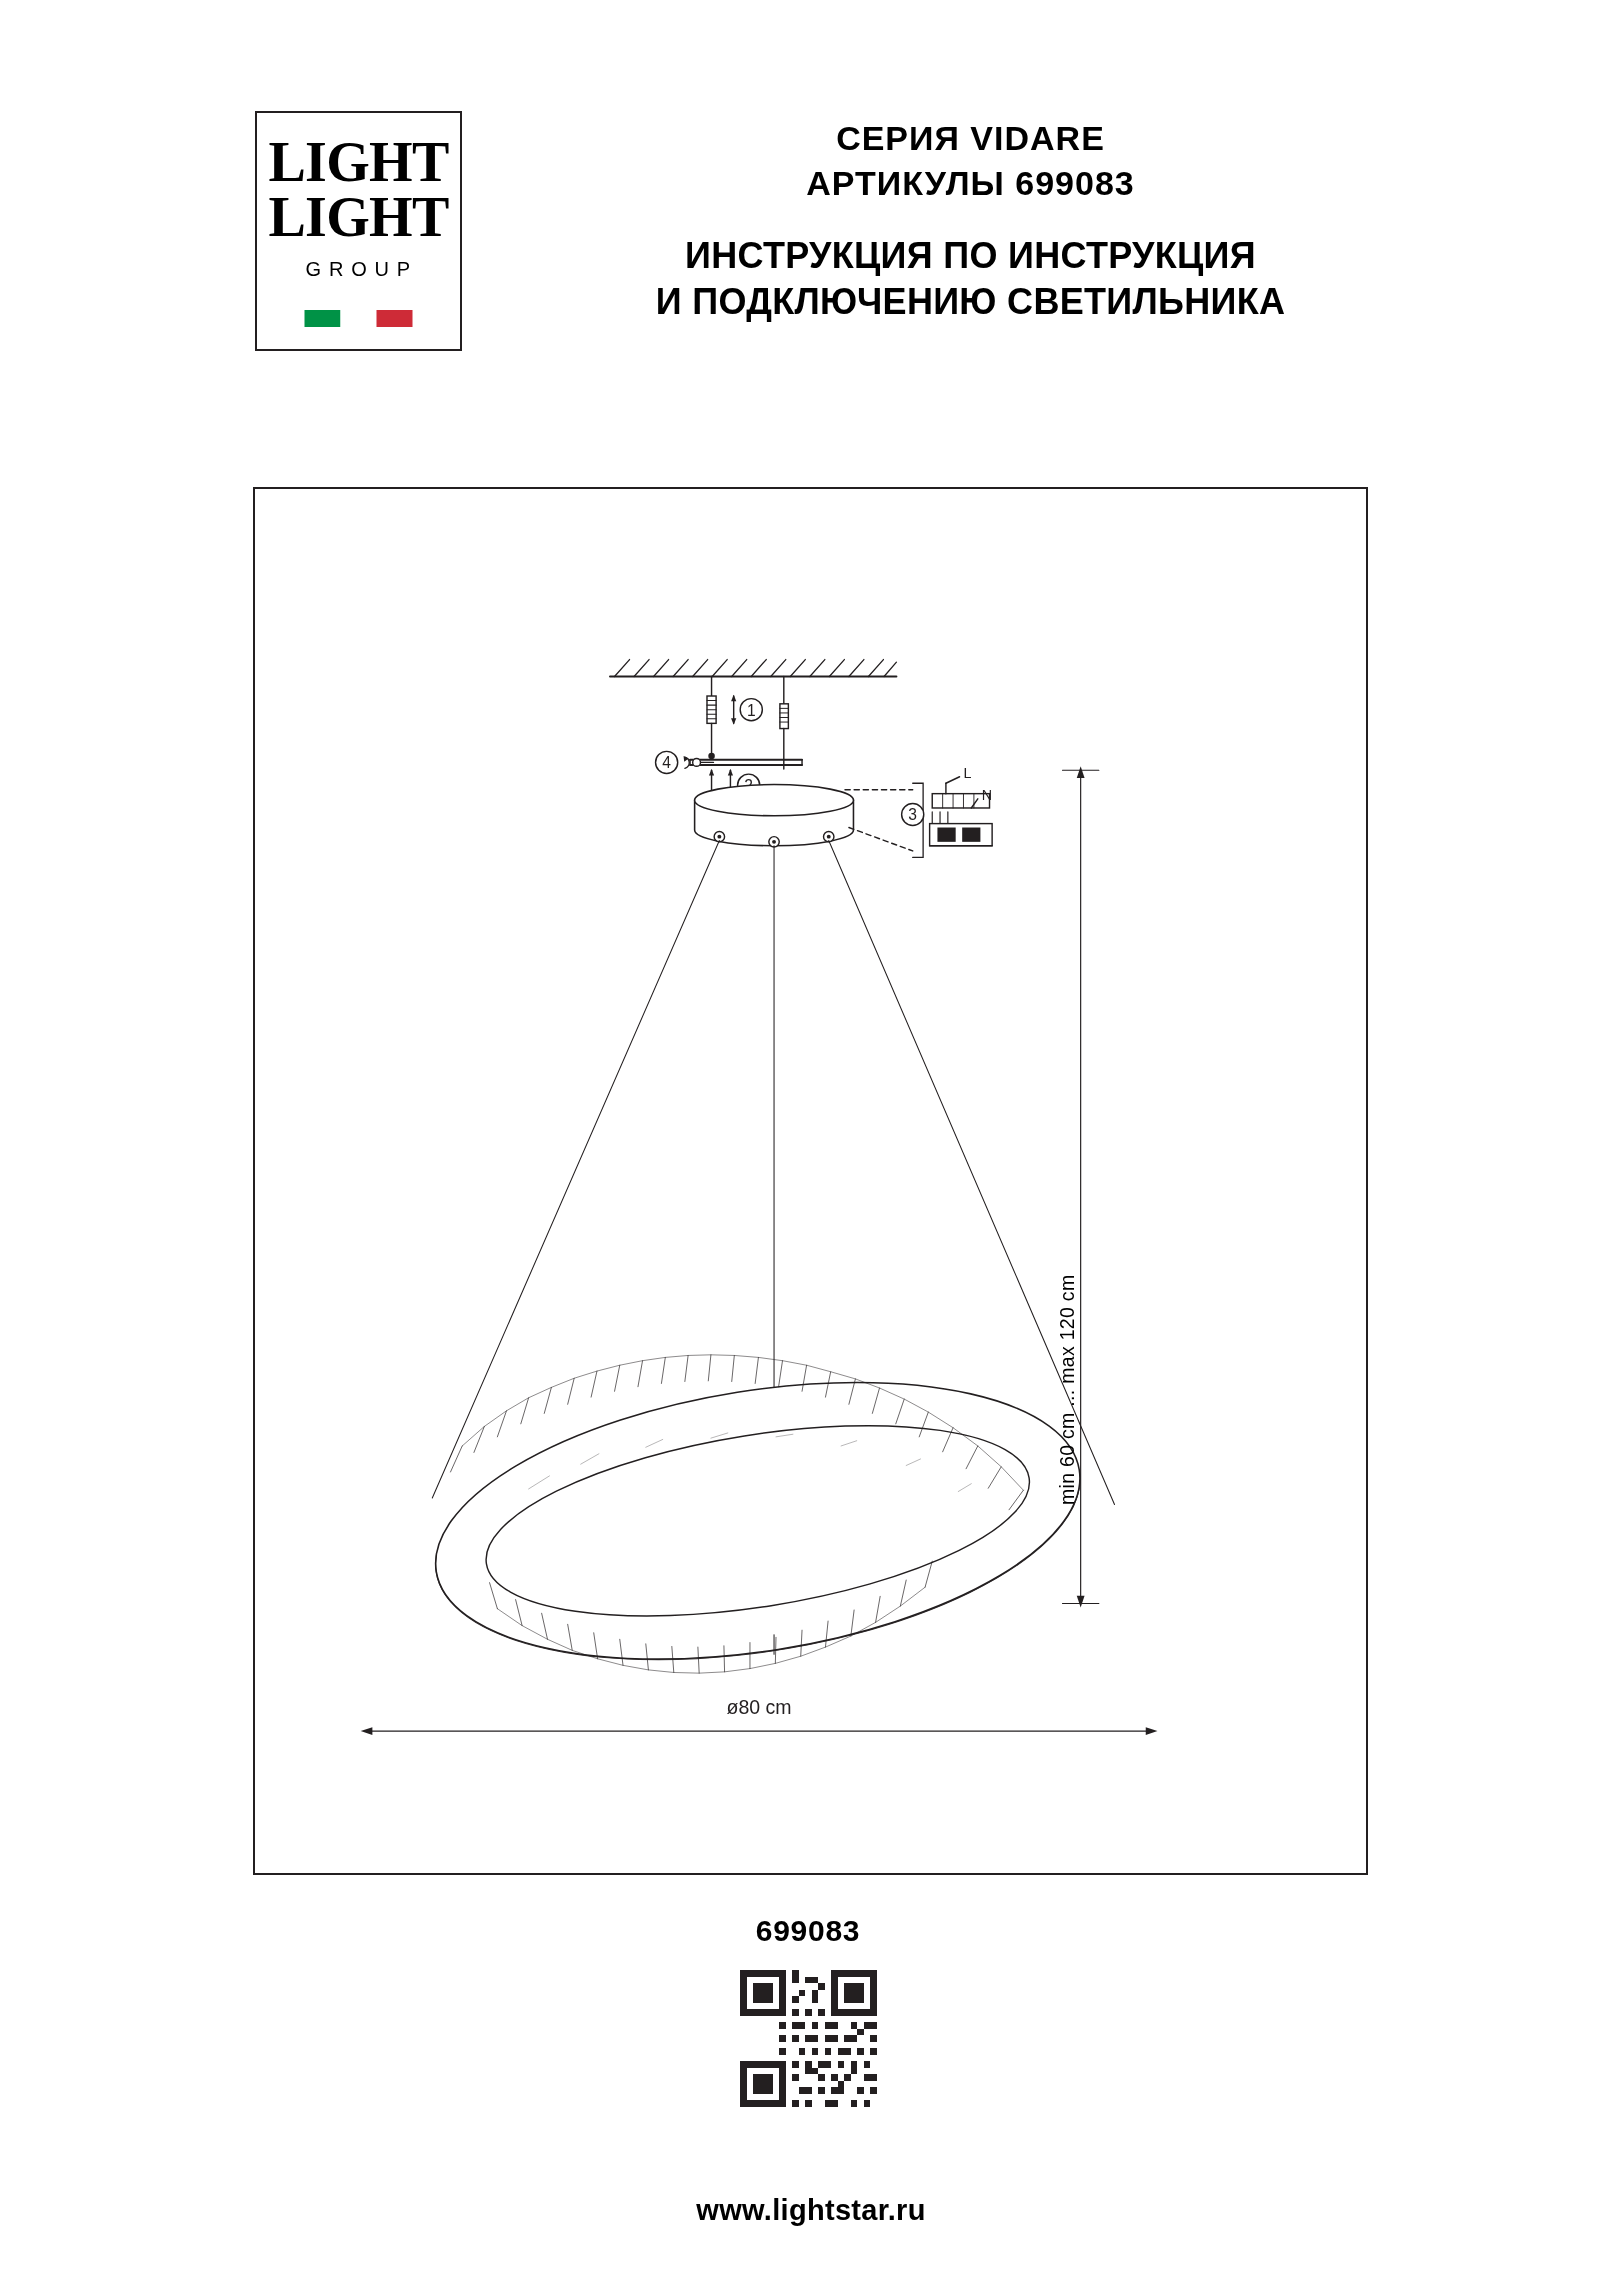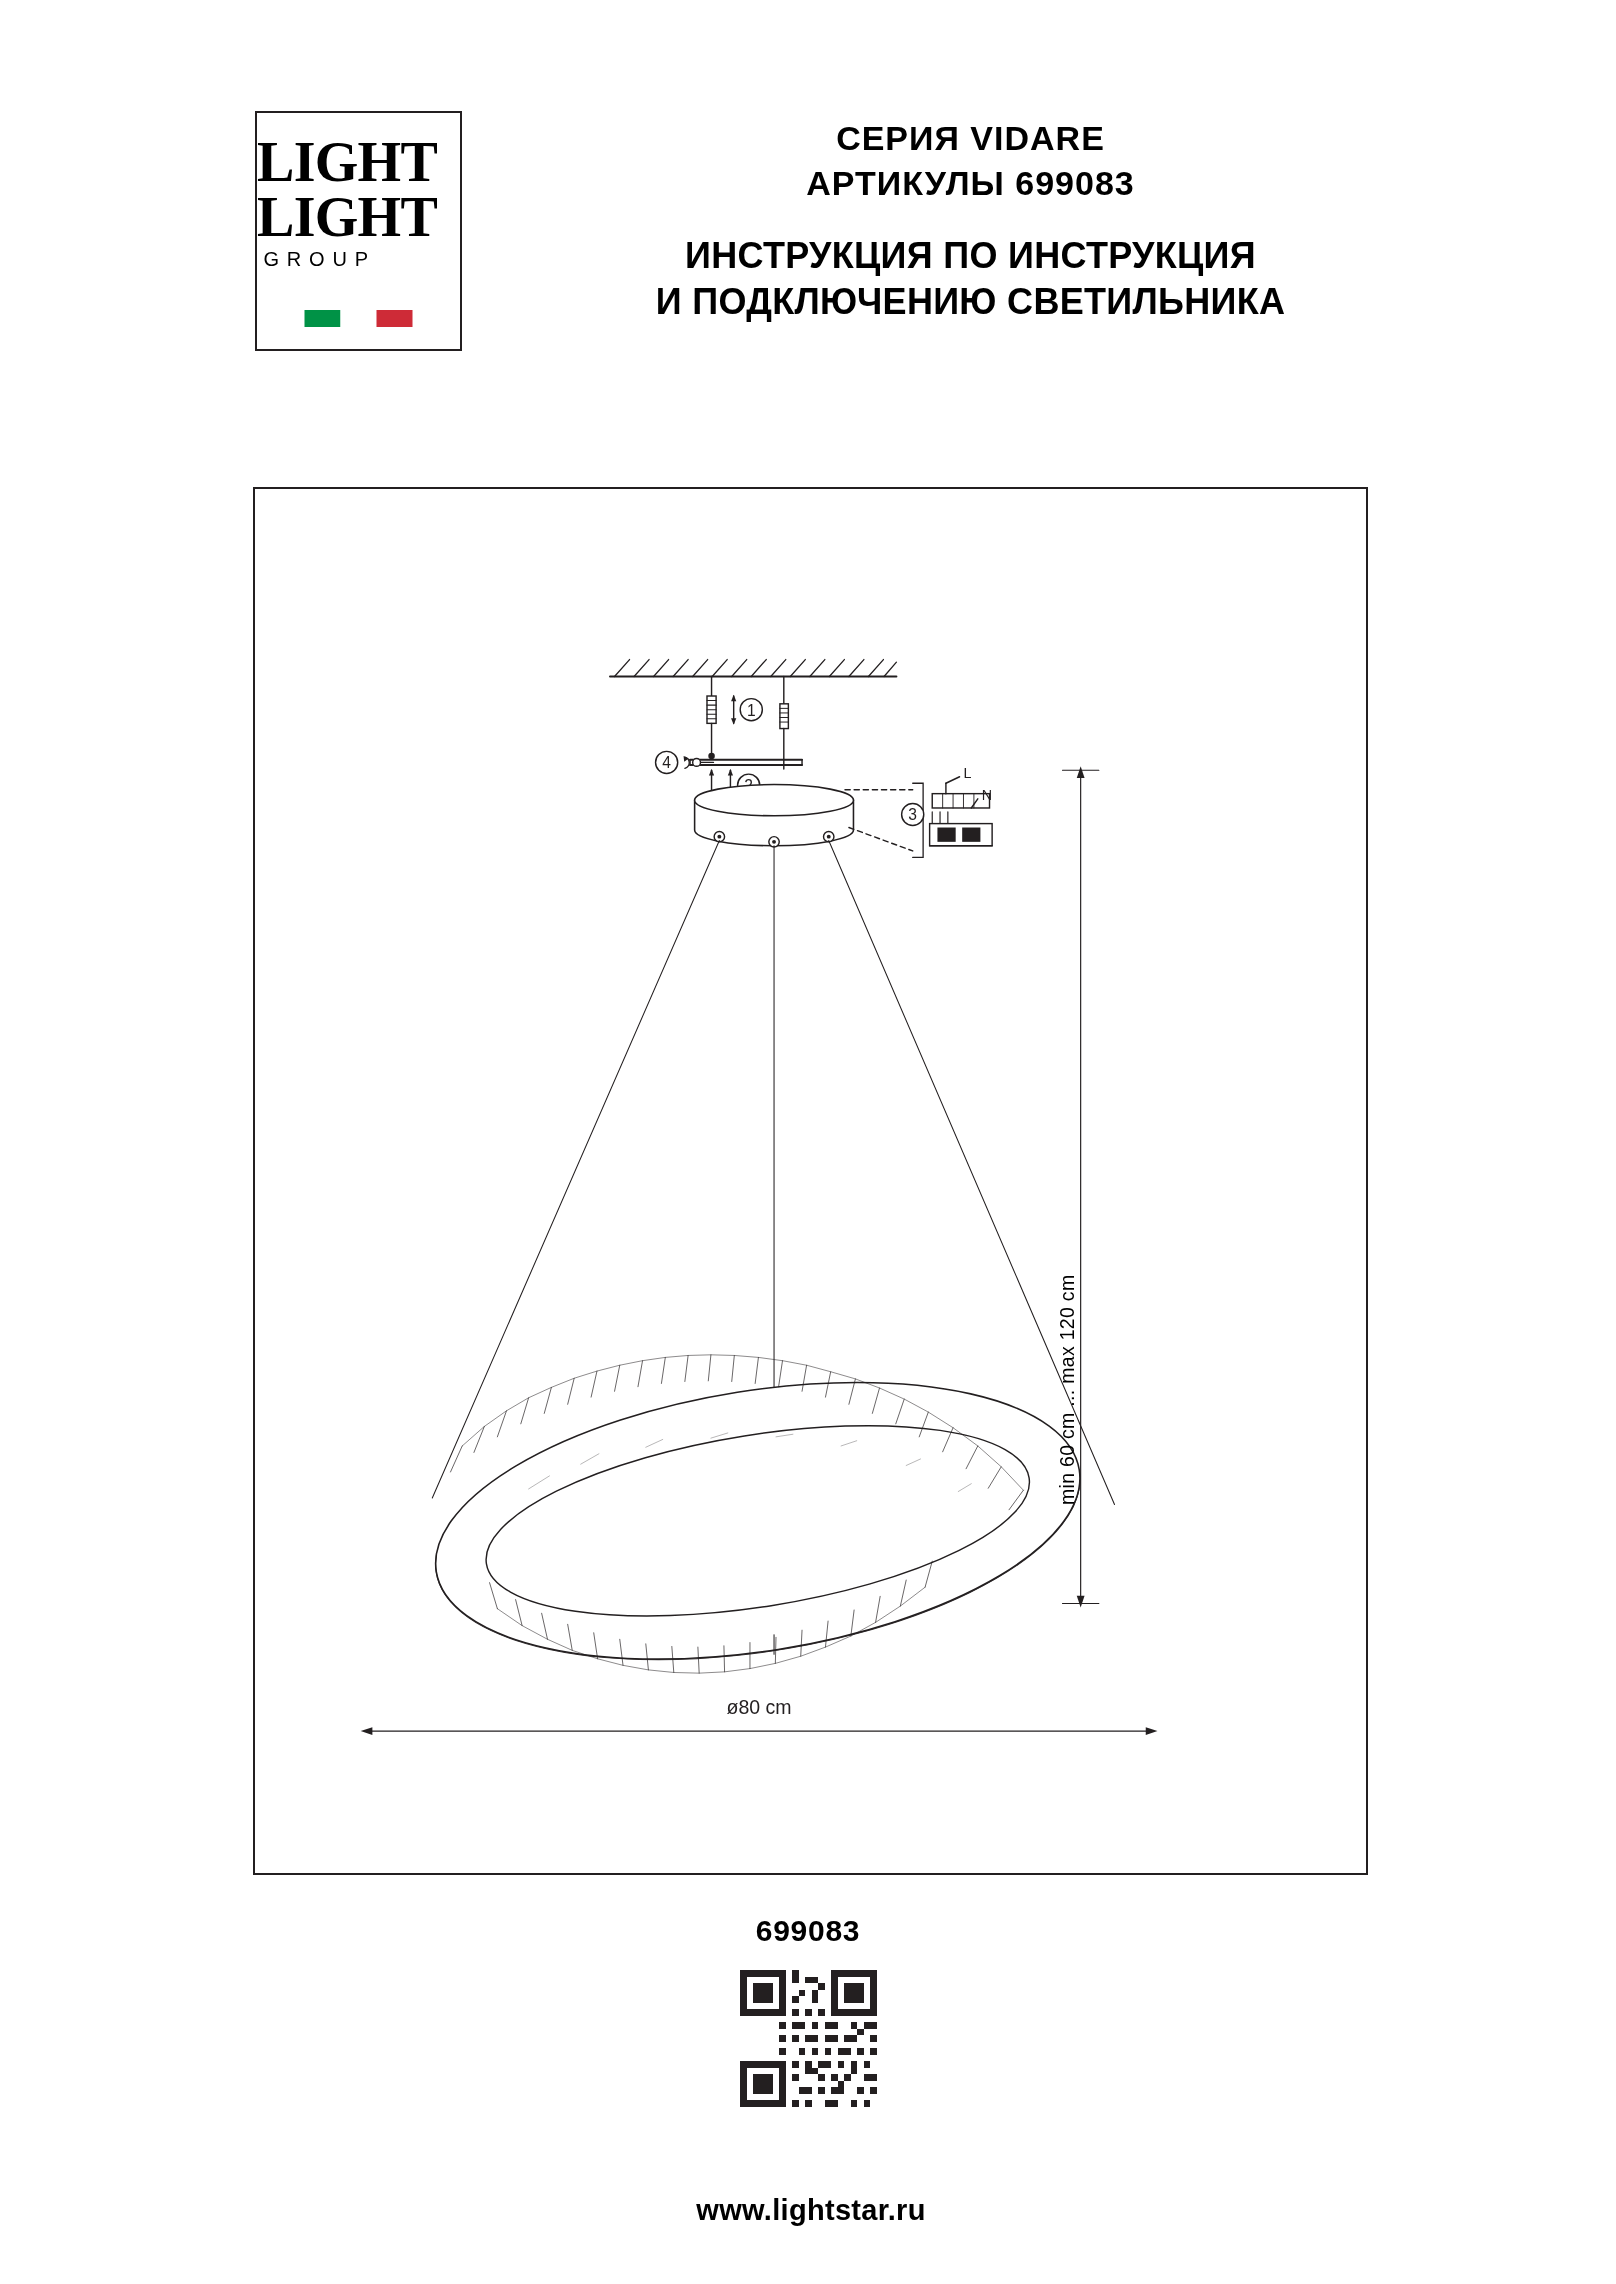--- a/index.html
+++ b/index.html
@@ -30,41 +30,42 @@
     top: 6.5px;
     width: 207px;
     height: 240px;
     border: 2px solid #231f20;
     background: #fff;
   }
   .logo-inner {
     position: absolute;
     left: 0; top: 0; right: 0; bottom: 0;
     padding: 14.3px 0 0 0;
+    text-align: center;
   }
   .logo-light {
     font-family: "Liberation Serif", serif;
     font-weight: bold;
     font-size: 56px;
     line-height: 0.95;
     letter-spacing: -0.7px;
     margin-top: 9px;
   }
   .logo-star {
     font-family: "Liberation Serif", serif;
     font-weight: bold;
     font-size: 56px;
     line-height: 1.0;
     letter-spacing: -0.7px;
   }
   .logo-group {
     font-family: "Liberation Sans", sans-serif;
     font-size: 20px;
     letter-spacing: 7.8px;
-    margin-top: 3px;
+    margin-top: 13px;
     padding-left: 6.5px;
   }
   .flag {
     position: absolute;
     left: 50%;
     transform: translateX(-50%);
     bottom: 22px;
     width: 109px;
     height: 17px;
     display: flex;

